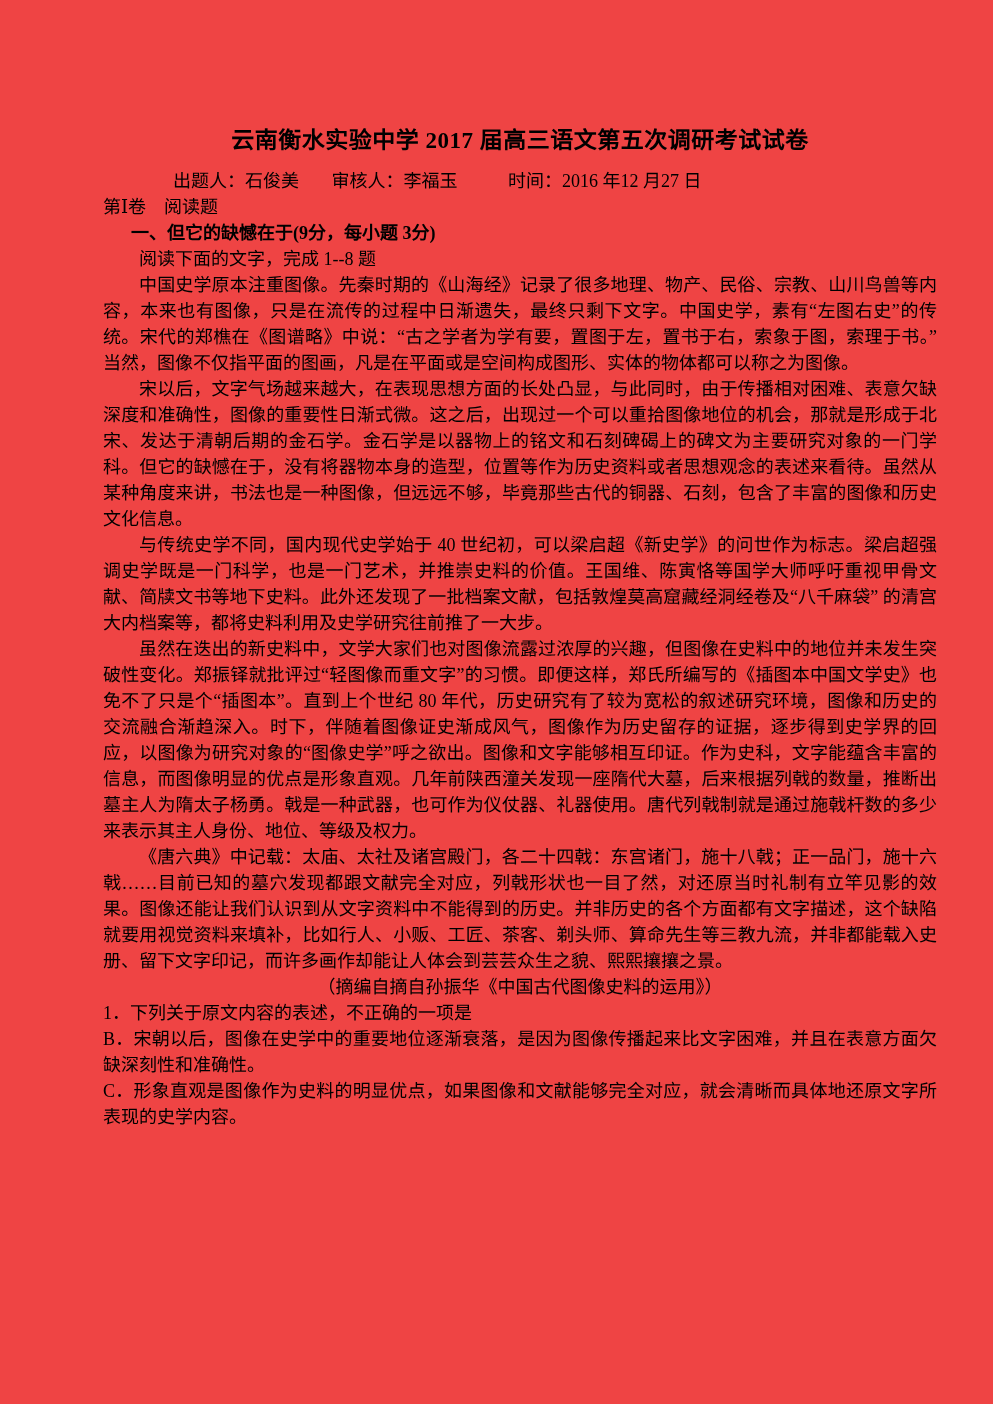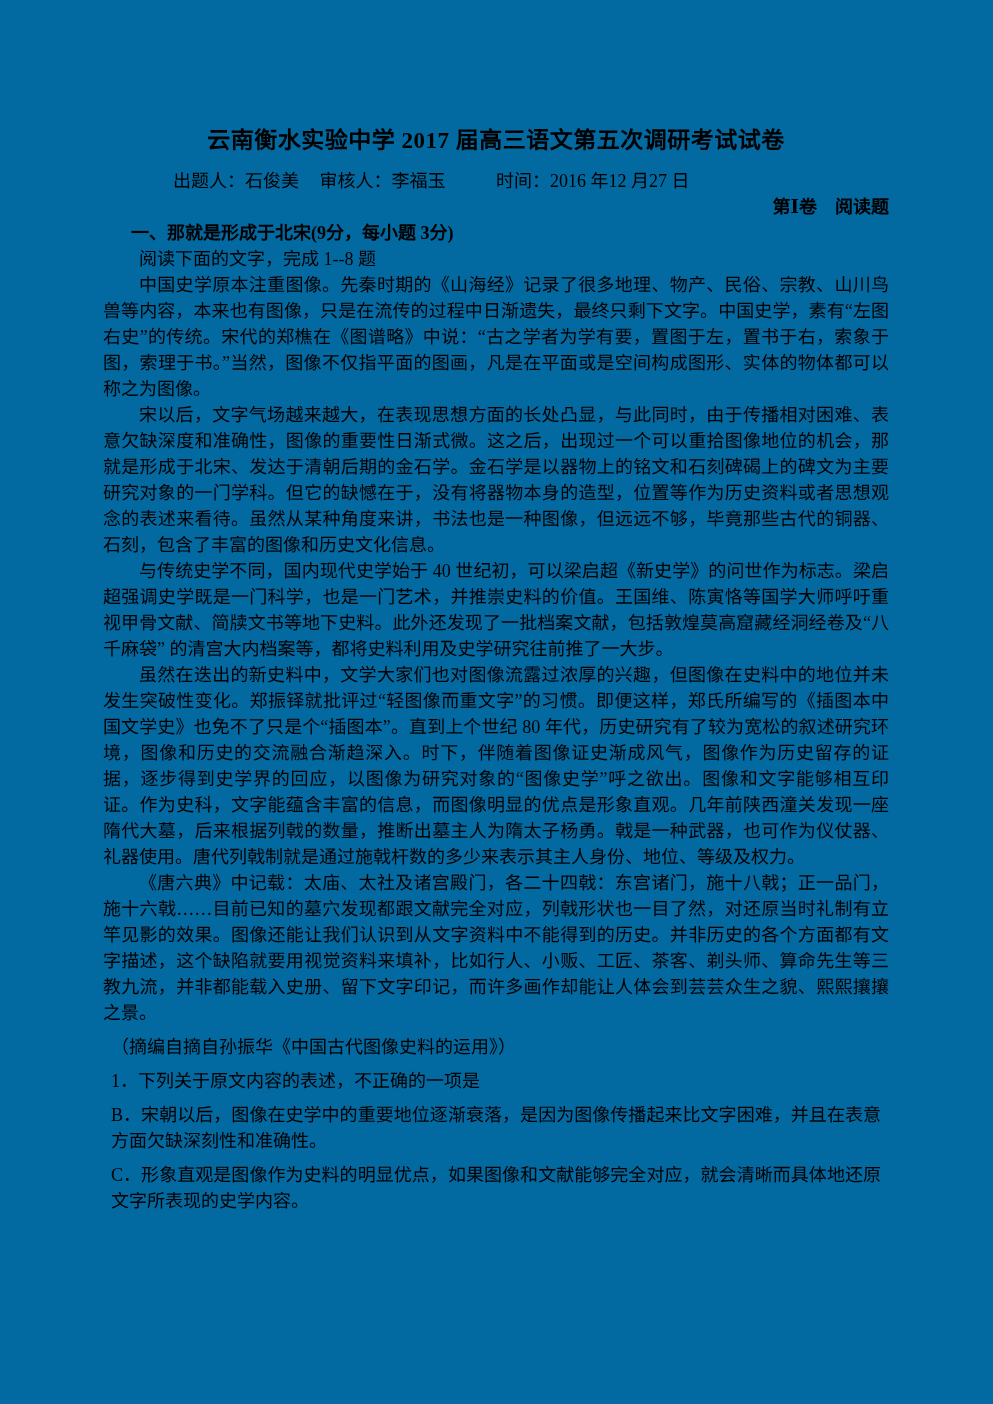--- a/index.html
+++ b/index.html
@@ -6,84 +6,85 @@
     margin: 0;
     padding: 0;
     background: #ffffff;
   }
   .page {
     position: relative;
     box-sizing: border-box;
     width: 993px;
     height: 1404px;
     margin: 0 auto;
-    background: #0369a1;
+    background: #ef4444;
     color: #000000;
-    padding: 126px 104px 0 103px;
+    padding: 126px 56px 0 103px;
     font-family: "Liberation Serif", "DejaVu Serif", serif;
     font-size: 18px;
     line-height: 26px;
   }
   .exam-title {
     margin: 0 0 12px 0;
     font-size: 23px;
     line-height: 30px;
     font-weight: bold;
     text-align: center;
     letter-spacing: 0.5px;
   }
   .info-line {
     margin: 0 0 0 70px;
     white-space: nowrap;
   }
-  .info-line .gap-md { margin-left: 16px; text-align: center; }
+  .info-line .gap-md { margin-left: 28px; text-align: center; }
   .info-line .gap-lg { margin-left: 46px; }
   .volume-heading {
-    text-align: right;
-    font-weight: bold;
+    text-align: left;
+    font-weight: normal;
   }
   .section-heading {
     font-weight: bold;
     text-indent: 28px;
   }
   .instruction {
     margin: 0;
     text-indent: 36px;
   }
   .para {
     margin: 0;
     text-indent: 36px;
     text-align: justify;
     word-break: break-all;
   }
   .attribution {
-    margin: 8px;
+    margin: 0;
+    text-align: center;
   }
   .q-stem, .q-option {
-    margin: 8px;
+    margin: 0;
     text-align: justify;
     word-break: break-all;
   }
 </style>
 </head>
 <body>
 
 <div class="page">
 
   <h1 class="exam-title">云南衡水实验中学 2017 届高三语文第五次调研考试试卷</h1>
 
   <div class="info-line">
     <span>出题人：石俊美</span>
     <span class="gap-md">审核人：李福玉</span>
     <span class="gap-lg">时间：2016 年12 月27 日</span>
   </div>
 
   <div class="volume-heading">第Ⅰ卷　阅读题</div>
 
-  <div class="section-heading">一、那就是形成于北宋(9分，每小题 3分)</div>
+  <div class="section-heading">一、但它的缺憾在于(9分，每小题 3分)</div>
 
   <p class="instruction">阅读下面的文字，完成 1--8 题</p>
 
   <p class="para">中国史学原本注重图像。先秦时期的《山海经》记录了很多地理、物产、民俗、宗教、山川鸟兽等内容，本来也有图像，只是在流传的过程中日渐遗失，最终只剩下文字。中国史学，素有“左图右史”的传统。宋代的郑樵在《图谱略》中说：“古之学者为学有要，置图于左，置书于右，索象于图，索理于书。”当然，图像不仅指平面的图画，凡是在平面或是空间构成图形、实体的物体都可以称之为图像。</p>
 
   <p class="para">宋以后，文字气场越来越大，在表现思想方面的长处凸显，与此同时，由于传播相对困难、表意欠缺深度和准确性，图像的重要性日渐式微。这之后，出现过一个可以重拾图像地位的机会，那就是形成于北宋、发达于清朝后期的金石学。金石学是以器物上的铭文和石刻碑碣上的碑文为主要研究对象的一门学科。但它的缺憾在于，没有将器物本身的造型，位置等作为历史资料或者思想观念的表述来看待。虽然从某种角度来讲，书法也是一种图像，但远远不够，毕竟那些古代的铜器、石刻，包含了丰富的图像和历史文化信息。</p>
 
   <p class="para">与传统史学不同，国内现代史学始于 40 世纪初，可以梁启超《新史学》的问世作为标志。梁启超强调史学既是一门科学，也是一门艺术，并推崇史料的价值。王国维、陈寅恪等国学大师呼吁重视甲骨文献、简牍文书等地下史料。此外还发现了一批档案文献，包括敦煌莫高窟藏经洞经卷及“八千麻袋” 的清宫大内档案等，都将史料利用及史学研究往前推了一大步。</p>
 
   <p class="para">虽然在迭出的新史料中，文学大家们也对图像流露过浓厚的兴趣，但图像在史料中的地位并未发生突破性变化。郑振铎就批评过“轻图像而重文字”的习惯。即便这样，郑氏所编写的《插图本中国文学史》也免不了只是个“插图本”。直到上个世纪 80 年代，历史研究有了较为宽松的叙述研究环境，图像和历史的交流融合渐趋深入。时下，伴随着图像证史渐成风气，图像作为历史留存的证据，逐步得到史学界的回应，以图像为研究对象的“图像史学”呼之欲出。图像和文字能够相互印证。作为史科，文字能蕴含丰富的信息，而图像明显的优点是形象直观。几年前陕西潼关发现一座隋代大墓，后来根据列戟的数量，推断出墓主人为隋太子杨勇。戟是一种武器，也可作为仪仗器、礼器使用。唐代列戟制就是通过施戟杆数的多少来表示其主人身份、地位、等级及权力。</p>

